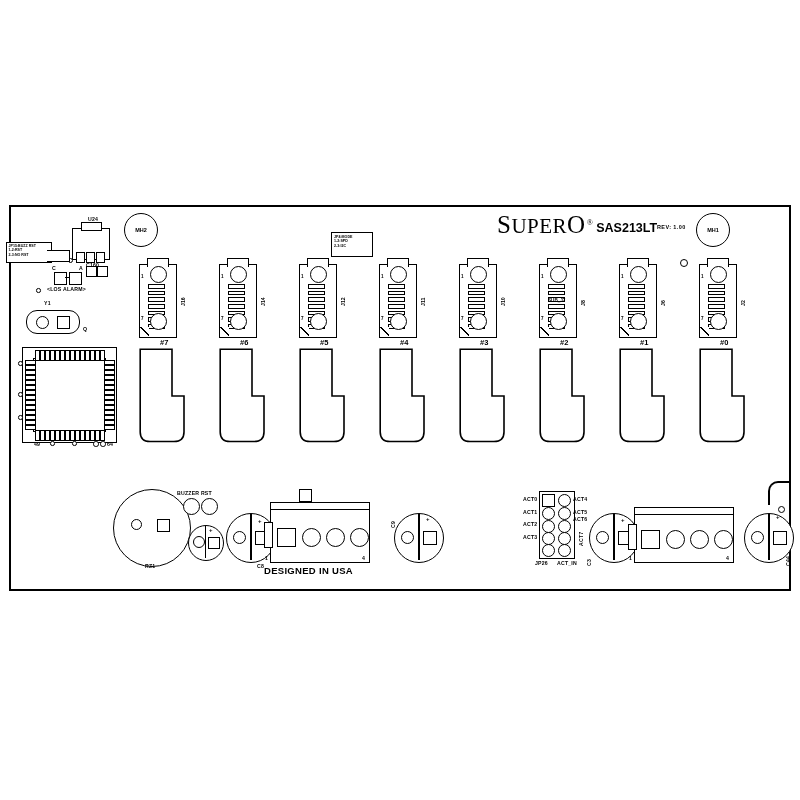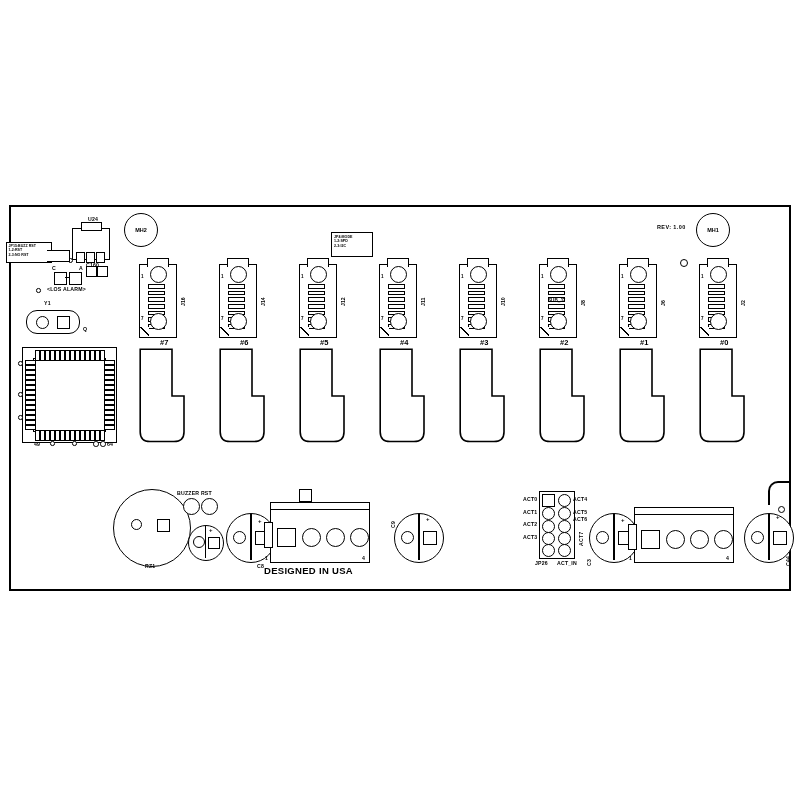--- a/index.html
+++ b/index.html
@@ -101,20 +101,26 @@
 
   .tinyDot{position:absolute;border:1.1px solid #000;border-radius:50%;background:#fff;}
 </style>
 </head>
 <body>
 
 <div id="stage">
 
   <div id="board"></div>
 
+  <div id="brand">
+    <span id="supero">
+      <span class="big">S</span><span>UPER</span><span class="big">O</span><span id="regmark">®</span>
+    </span>
+    <span id="partno">SAS213LT</span>
+  </div>
   <div id="revblock">REV:  1.00</div>
 
   <div class="mh" style="left:124px;top:213px;width:32px;height:32px;">
     <span>MH2</span>
   </div>
   <div class="mh" style="left:696px;top:213px;width:32px;height:32px;">
     <span>MH1</span>
   </div>
 
   <div class="lbl" style="left:88px;top:216px;">U24</div>

